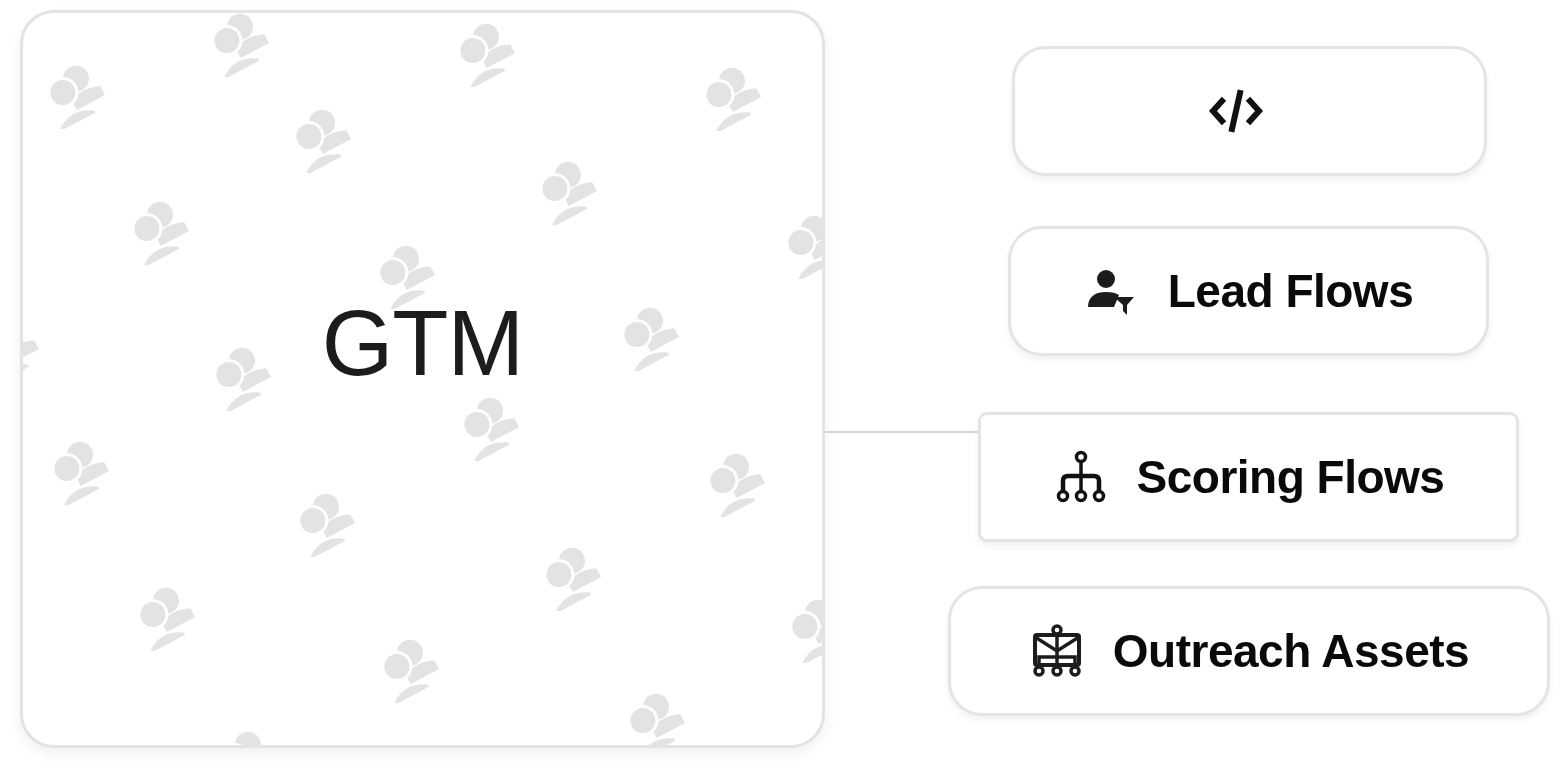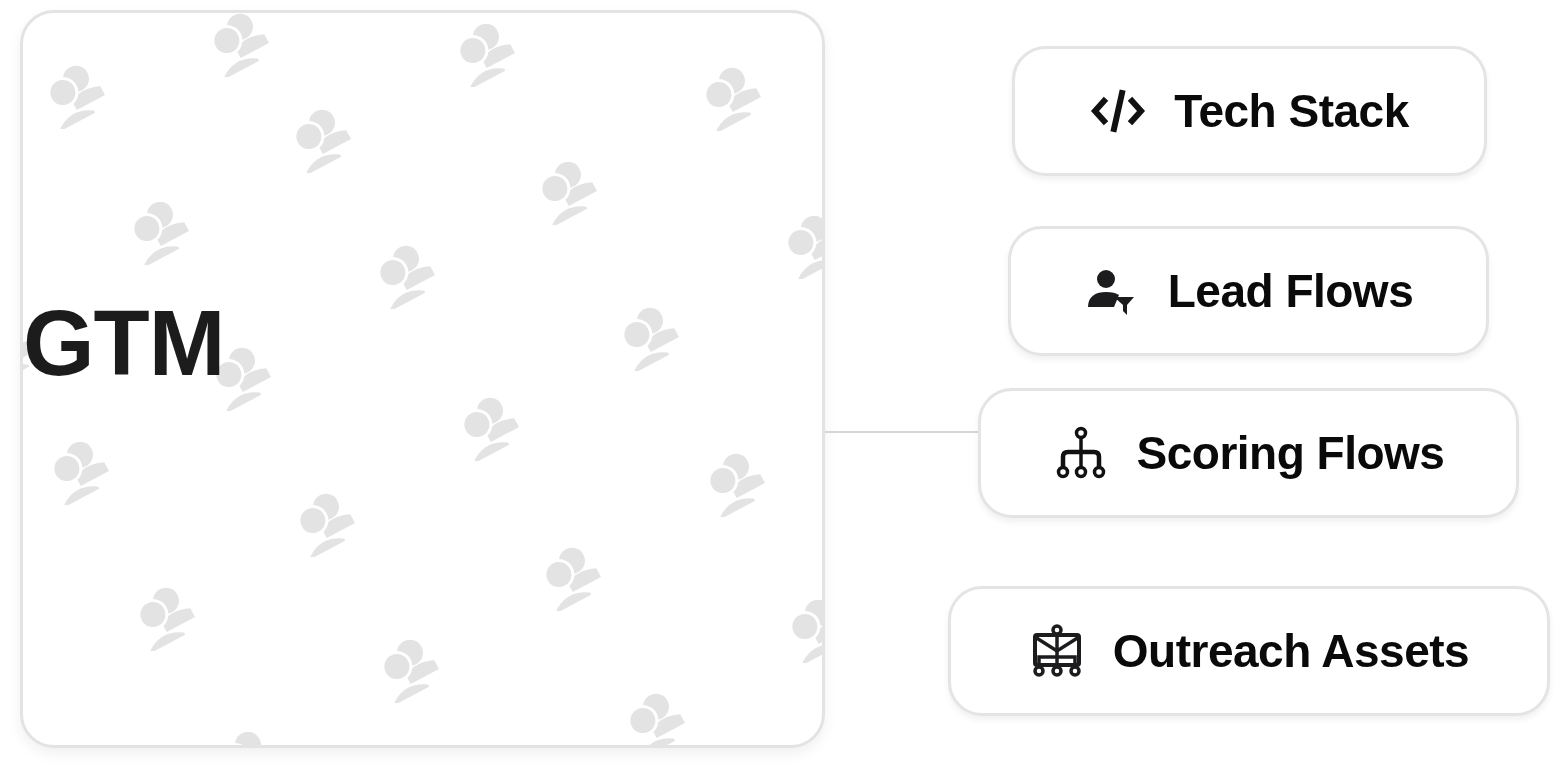--- a/index.html
+++ b/index.html
@@ -12,22 +12,22 @@
     position:absolute; left:20px; top:10px; width:805px; height:738px;
     box-sizing:border-box;
     border:3px solid #e3e3e3; border-radius:34px;
     background:#ffffff; overflow:hidden;
     box-shadow:0 6px 14px rgba(0,0,0,0.06);
   }
   .pattern { position:absolute; left:0; top:0; width:100%; height:100%; }
   .pattern .user-glyph { position:absolute; width:80px; height:72px; }
   .card-title {
     position:absolute; left:0; right:0; top:282px;
-    text-align:left; color:#1c1c1c;
-    font-weight:700; font-size:92px; line-height:96px; letter-spacing:-1px;
+    text-align:center; color:#1c1c1c;
+    font-weight:400; font-size:92px; line-height:96px; letter-spacing:-1px;
   }
   .connector {
     position:absolute; left:825px; top:431px; width:155px; height:2px;
     background:#d6d6d6;
   }
   .pill {
     position:absolute; box-sizing:border-box; height:130px;
     border:3px solid #e4e4e7; border-radius:34px; background:#ffffff;
     box-shadow:0 4px 6px rgba(0,0,0,0.06);
     display:flex; align-items:center; justify-content:center;
@@ -229,37 +229,36 @@
 <div class="pill" style="left:1012px; top:46px; width:475px;">
   <span class="icon">
     <svg viewBox="0 0 56 56">
         <g fill="none" stroke="#111" stroke-width="6" stroke-linecap="square" stroke-linejoin="miter">
       <polyline points="14,18 5,28 14,38"></polyline>
           <polyline points="42,18 51,28 42,38"></polyline>
           <line x1="32" y1="10" x2="24" y2="46"></line>
         </g>
       </svg>
   </span>
-  <span class="label">Tech Stack</span>
 </div>
 
 <div class="pill" style="left:1008px; top:226px; width:481px;">
   <span class="icon">
     <svg viewBox="0 0 56 56">
         <g fill="#1c1c1f">
       <circle cx="22" cy="16" r="9"></circle>
       <path d="M4 44 C4 33 12 29 22 29 C28 29 32 30 35 32 L30 44 Z"></path>
       <path d="M30 34 L50 34 L43 42 L43 52 L39 48 L39 42 Z"></path>
         </g>
       </svg>
   </span>
   <span class="label">Lead Flows</span>
 </div>
 
-<div class="pill" style="left:978px; top:388px; width:541px;">
+<div class="pill" style="left:978px; top:412px; width:541px;border-radius:9px;">
   <span class="icon">
     <svg viewBox="0 0 56 56">
         <g fill="none" stroke="#111" stroke-width="3.5">
       <circle cx="28" cy="8" r="4.5"></circle>
           <circle cx="10" cy="47" r="4.5"></circle>
           <circle cx="28" cy="47" r="4.5"></circle>
           <circle cx="46" cy="47" r="4.5"></circle>
       <line x1="28" y1="12.5" x2="28" y2="42.5"></line>
       <path d="M10 42.5 V32 Q10 27 15 27 H41 Q46 27 46 32 V42.5" stroke-width="4.5"></path>
         </g>

